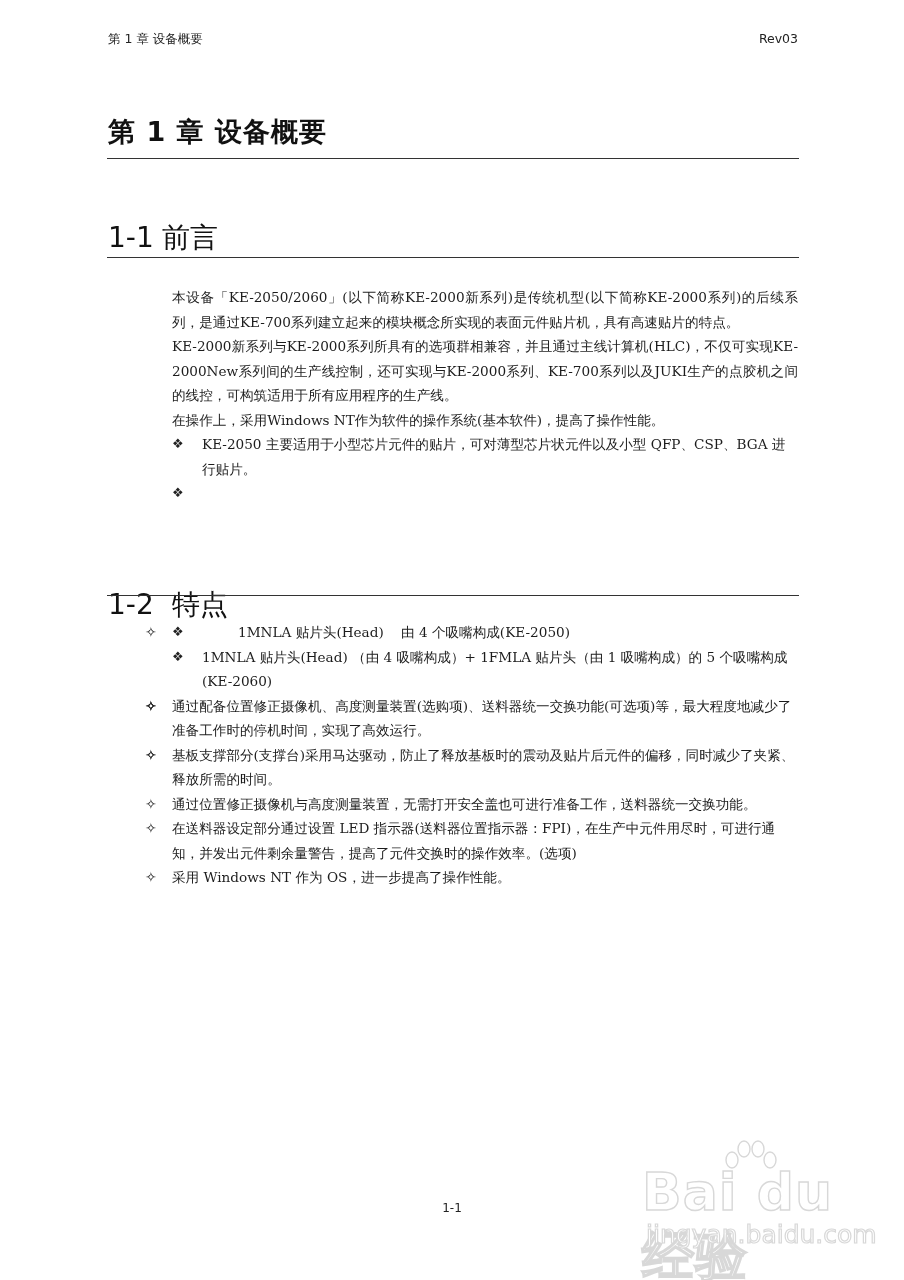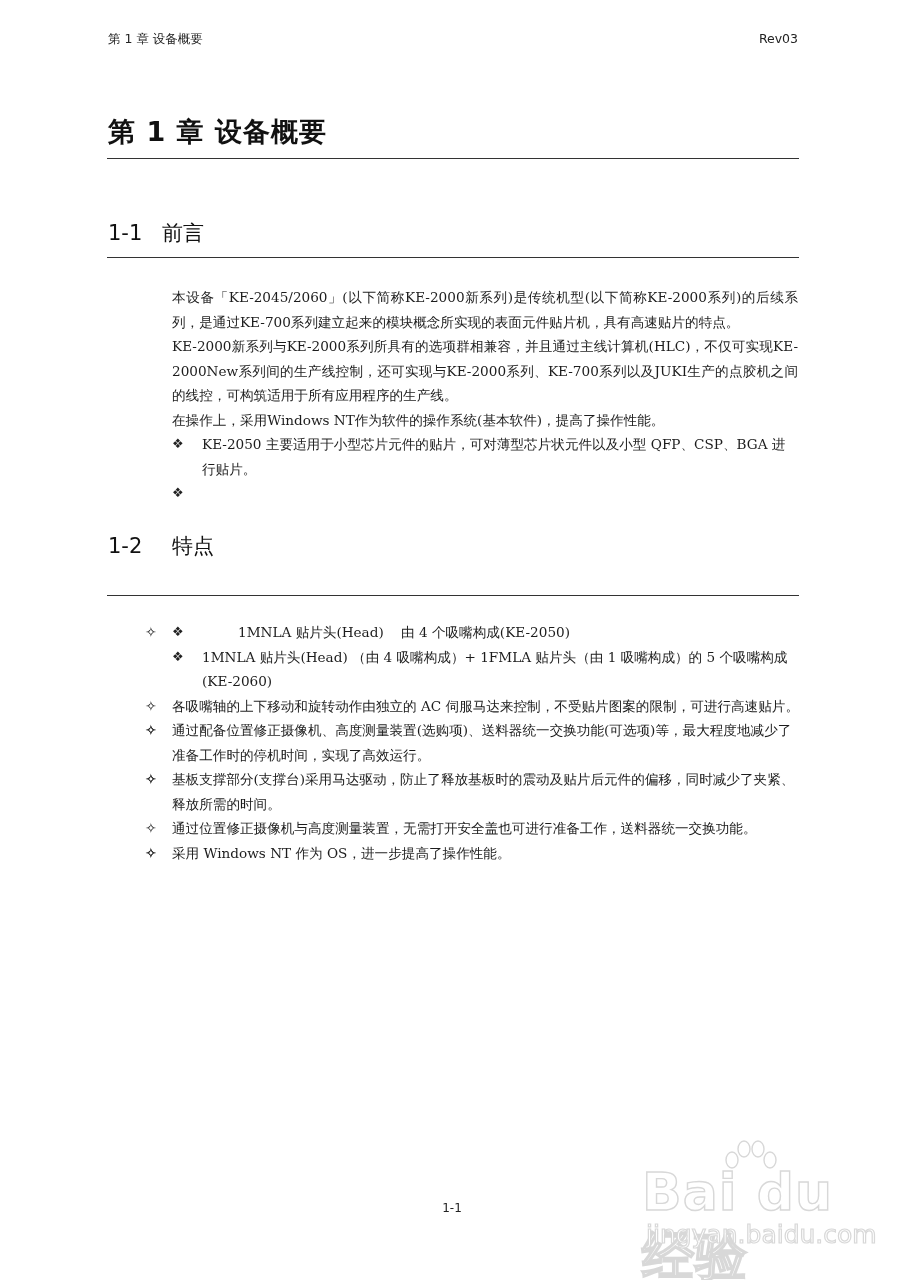--- a/index.html
+++ b/index.html
@@ -19,21 +19,21 @@
     font-family: "DejaVu Sans", "Liberation Sans", sans-serif;
     font-size: 27px; font-weight: bold; letter-spacing: 1px; color: #111;
   }
   .rule {
     position: absolute; left: 107px; width: 692px; height: 0;
     border-top: 1.6px solid #333;
   }
   .section-title {
     position: absolute; left: 108px;
     font-family: "DejaVu Sans", "Liberation Sans", sans-serif;
-    font-size: 21px; color: #111;
+    font-size: 28px; color: #111;
   }
   .section-title .num { display: inline-block; width: 54px; }
   .section-title.s2 .num { width: 64px; }
   .body-block {
     position: absolute; left: 172px; width: 626px;
     font-size: 13.6px; line-height: 24.5px; color: #1c1c1c;
   }
   .para { margin: 0; text-align: justify; }
   .sub-item {
     position: relative; padding-left: 30px; margin: 0;
@@ -84,52 +84,51 @@
 
 <div class="chapter-title">第 1 章  设备概要</div>
 <div class="rule" style="top:158px;"></div>
 
 <div class="section-title" style="top:219px;">
   <span class="num">1-1</span><span>前言</span>
 </div>
 <div class="rule" style="top:257px;"></div>
 
 <div class="body-block" style="top:285px;">
-  <p class="para">本设备「KE-2045/2060」(以下简称KE-2000新系列)是传统机型(以下简称KE-2000系列)的后续系列，是通过KE-700系列建立起来的模块概念所实现的表面元件贴片机，具有高速贴片的特点。</p>
+  <p class="para">本设备「KE-2050/2060」(以下简称KE-2000新系列)是传统机型(以下简称KE-2000系列)的后续系列，是通过KE-700系列建立起来的模块概念所实现的表面元件贴片机，具有高速贴片的特点。</p>
   <p class="para">KE-2000新系列与KE-2000系列所具有的选项群相兼容，并且通过主线计算机(HLC)，不仅可实现KE-2000New系列间的生产线控制，还可实现与KE-2000系列、KE-700系列以及JUKI生产的点胶机之间的线控，可构筑适用于所有应用程序的生产线。</p>
   <p class="para">在操作上，采用Windows NT作为软件的操作系统(基本软件)，提高了操作性能。</p>
   <div class="sub-item">
     <span class="bullet-filled">❖</span>
     <span>KE-2050 主要适用于小型芯片元件的贴片，可对薄型芯片状元件以及小型 QFP、CSP、BGA 进行贴片。</span>
   </div>
   <div class="sub-item">
     <span class="bullet-filled">❖</span>
   </div>
 </div>
 
-<div class="section-title s2" style="top:532px;">
+<div class="section-title s2" style="top:586px;">
   <span class="num">1-2</span><span>特点</span>
 </div>
 <div class="rule" style="top:595px;"></div>
 
 <div class="features" style="top:620px;">
   <div class="feat-item">
     <span class="bullet-outline">✧</span>
   </div>
   <div class="feat-sub">
     <span class="bullet-filled">❖</span>
     <span style="white-space:pre;margin-left:36px;">1MNLA 贴片头(Head)    由 4 个吸嘴构成(KE-2050)</span>
   </div>
   <div class="feat-sub">
     <span class="bullet-filled">❖</span>
     <span>1MNLA 贴片头(Head) （由 4 吸嘴构成）+ 1FMLA 贴片头（由 1 吸嘴构成）的 5 个吸嘴构成(KE-2060)</span>
   </div>
   <div class="feat-item">
     <span class="bullet-outline">✧</span>
-    <span>各吸嘴轴的上下移动和旋转动作由独立的 AC 伺服马达来控制，不受贴片图案的限制，可进行高速贴片。</span>
   </div>
   <div class="feat-item">
     <span class="bullet-outline">✧</span>
   </div>
   <div class="feat-item">
     <span class="bullet-outline">✧</span>
     <span>通过配备位置修正摄像机、高度测量装置(选购项)、送料器统一交换功能(可选项)等，最大程度地减少了准备工作时的停机时间，实现了高效运行。</span>
   </div>
   <div class="feat-item">
     <span class="bullet-outline">✧</span>
@@ -137,20 +136,21 @@
   <div class="feat-item">
     <span class="bullet-outline">✧</span>
     <span>基板支撑部分(支撑台)采用马达驱动，防止了释放基板时的震动及贴片后元件的偏移，同时减少了夹紧、释放所需的时间。</span>
   </div>
   <div class="feat-item">
     <span class="bullet-outline">✧</span>
     <span>通过位置修正摄像机与高度测量装置，无需打开安全盖也可进行准备工作，送料器统一交换功能。</span>
   </div>
   <div class="feat-item">
     <span class="bullet-outline">✧</span>
+    <span>在送料器设定部分通过设置 LED 指示器(送料器位置指示器：FPI)，在生产中元件用尽时，可进行通知，并发出元件剩余量警告，提高了元件交换时的操作效率。(选项)</span>
   </div>
   <div class="feat-item">
     <span class="bullet-outline">✧</span>
     <span>采用 Windows NT 作为 OS，进一步提高了操作性能。</span>
   </div>
 </div>
 
 <div class="page-number">1-1</div>
 
 <div class="watermark">

